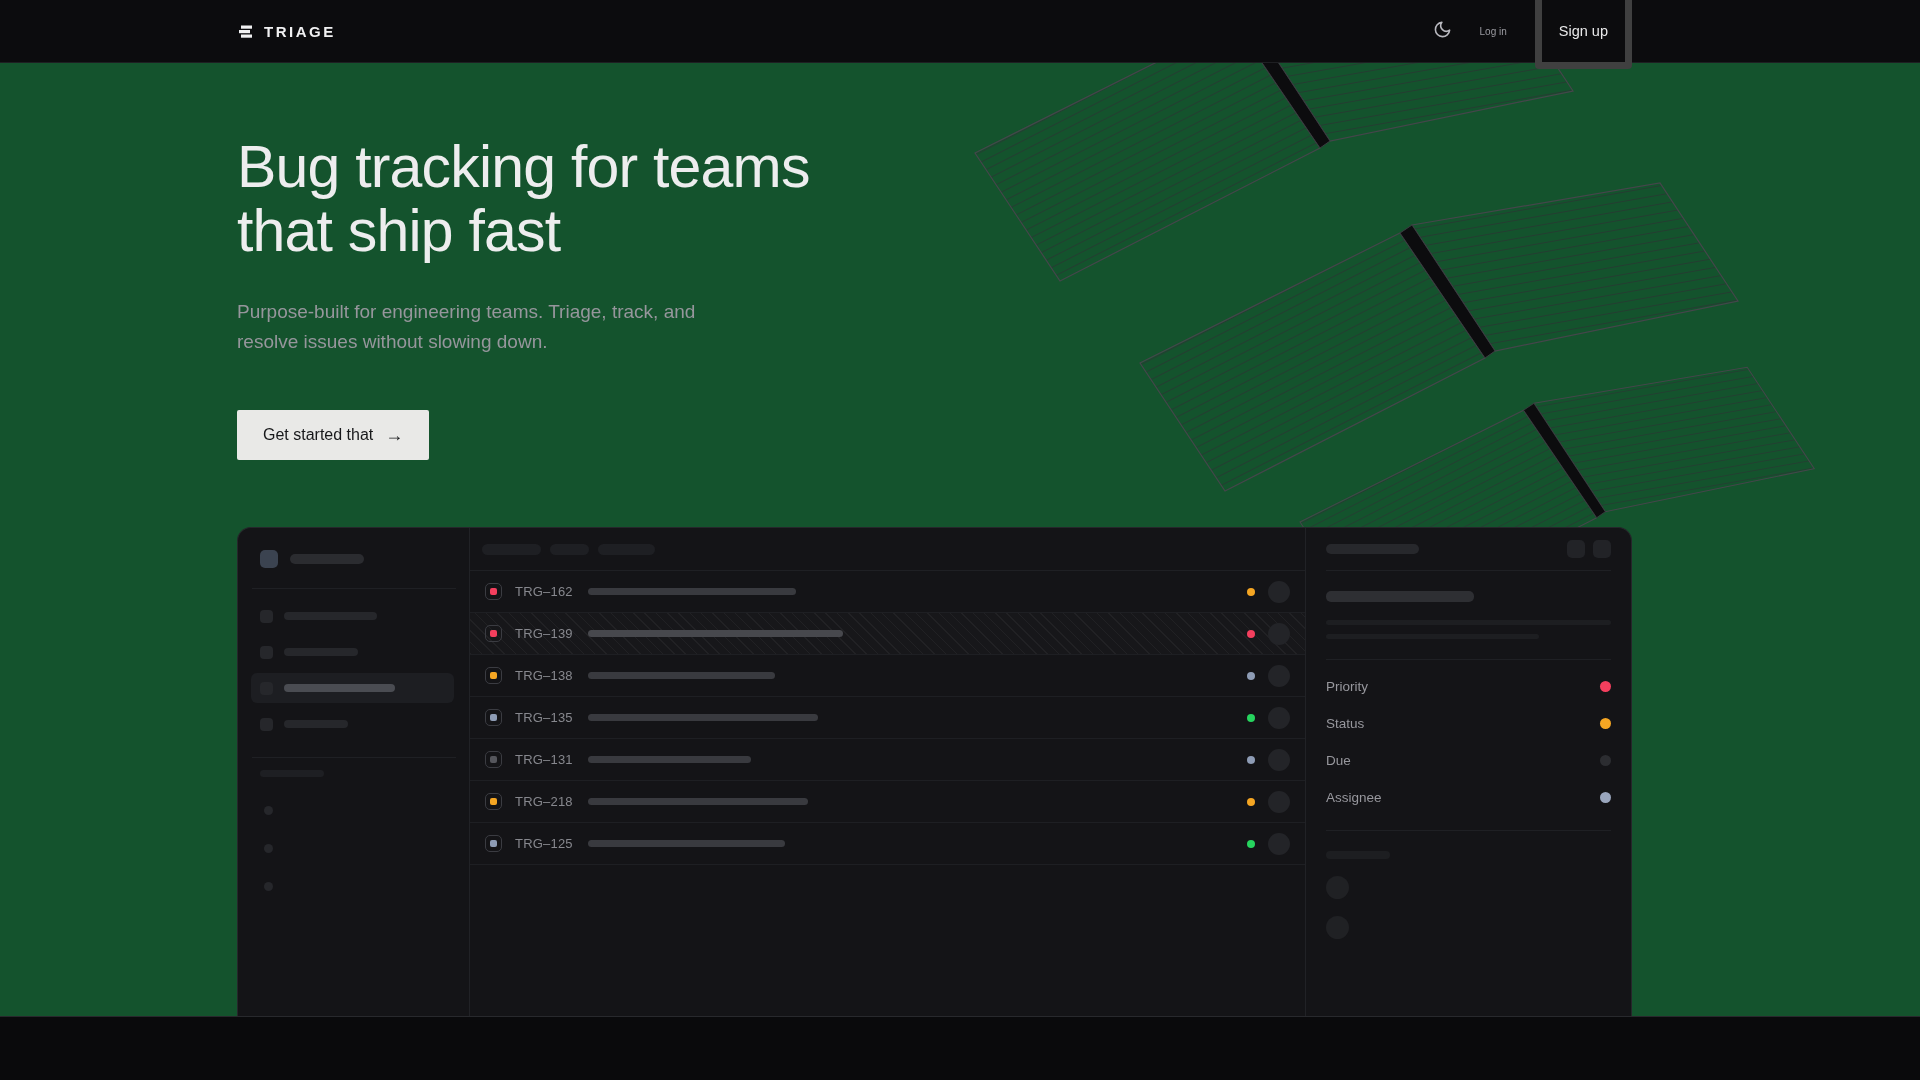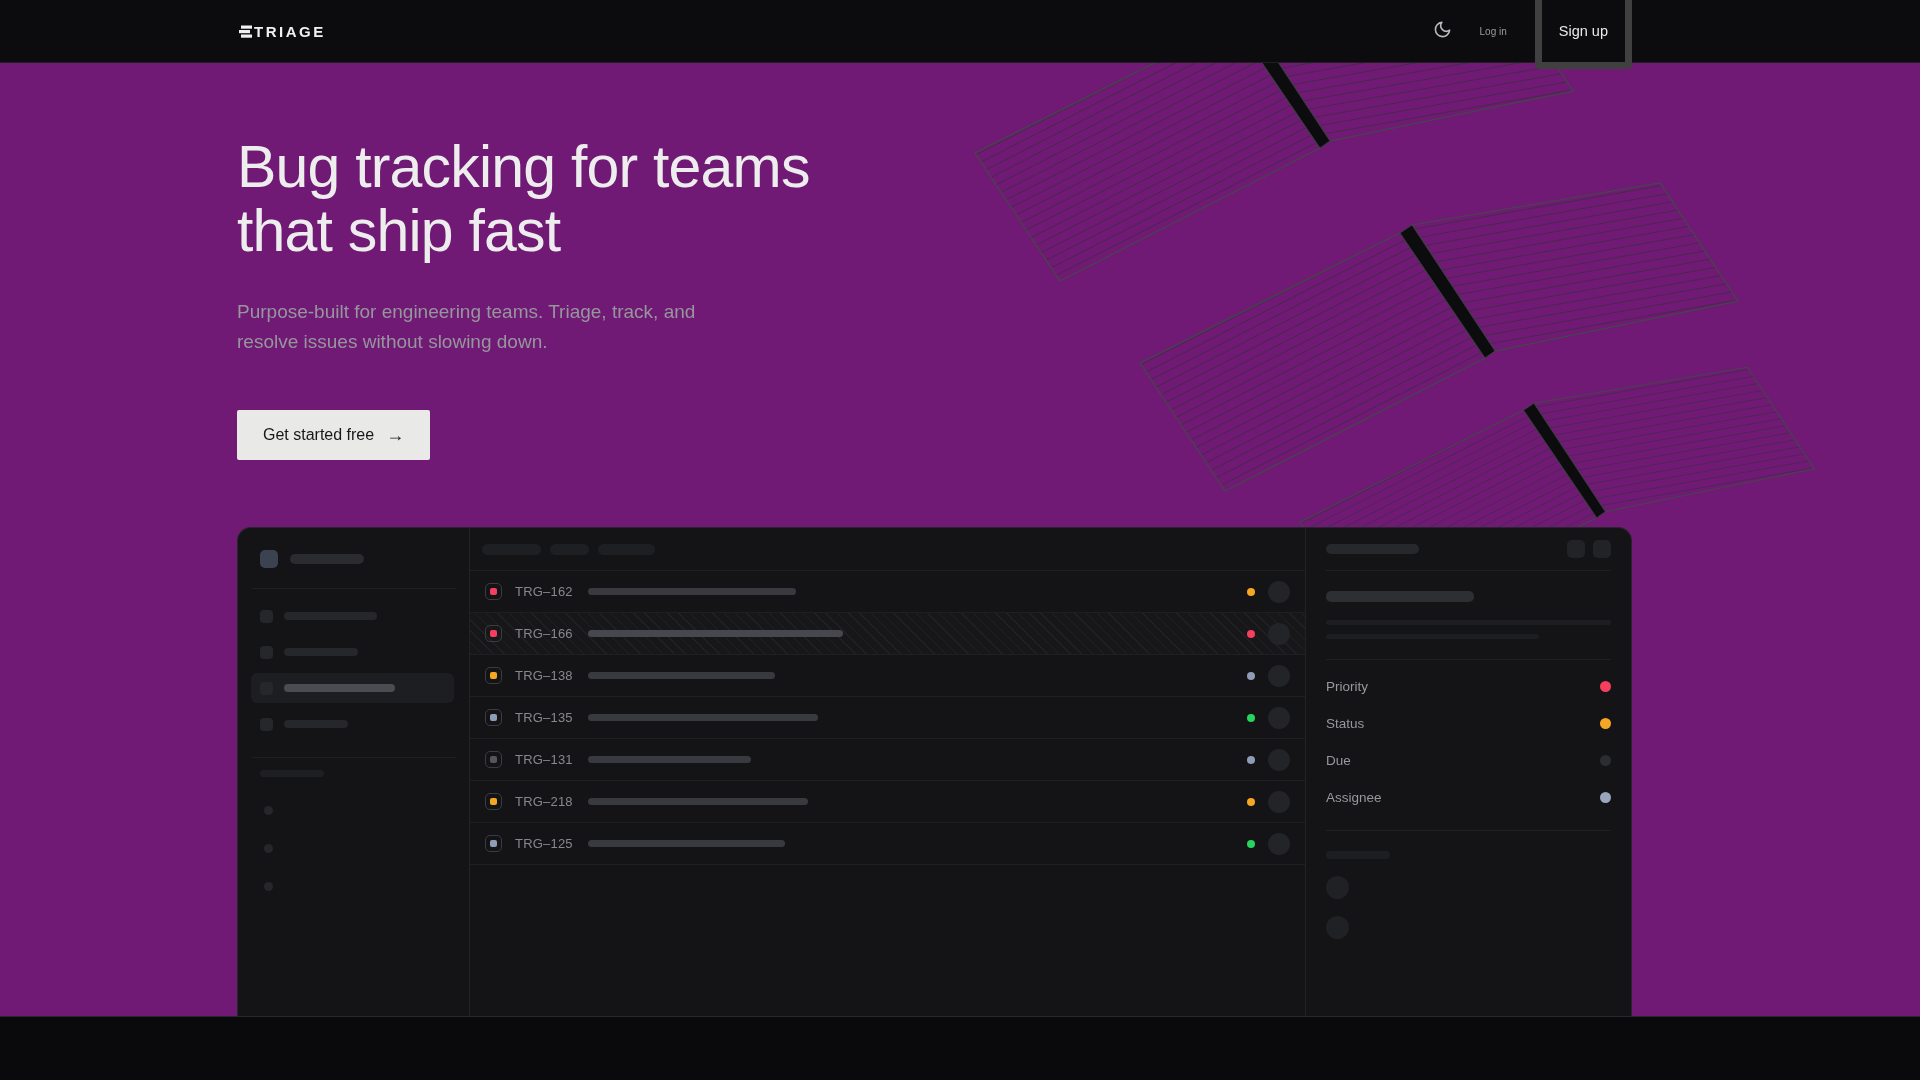--- a/index.html
+++ b/index.html
@@ -16,40 +16,40 @@
     height:63px;
     border-bottom:1px solid #1e1f22;
     position:relative;
     z-index:5;
     background:#0c0c0e;
   }
   .topnav-inner {
     position:absolute; left:237px; right:288px; top:0; bottom:0;
     display:flex; align-items:center; justify-content:space-between;
   }
-  .brand { display:flex; align-items:center; cursor:pointer; }
+  .brand { display:flex; align-items:center; gap:10px; cursor:pointer; }
   .brand svg { display:block; }
   .brand-name {
     font-size:15px; font-weight:700; letter-spacing:2.5px; color:#f1f1f2;
   }
   .nav-right { display:flex; align-items:center; gap:28px; }
   .theme-toggle { background:none; border:none; cursor:pointer; display:flex; align-items:center; }
   .login-link {
     background:none; border:none; color:#9b9ba1; font-size:10px; cursor:pointer;
     font-family:"Liberation Sans", sans-serif;
   }
   .signup-btn {
     background:transparent; color:#e9e9ea; font-size:14.5px;
     border:7px solid #404040; border-radius:4px; padding:23px 17px; cursor:pointer;
     font-family:Liberation Sans, sans-serif;
   }
 
   
   .main {
-    position:relative; height:953px; overflow:hidden; background:#701a75;
+    position:relative; height:953px; overflow:hidden; background:#14532d;
   }
   .wireframes {
     position:absolute; top:0; left:900px; width:1020px; height:700px;
     pointer-events:none;
   }
   .hero-inner { position:relative; padding:72px 0 0 237px; z-index:2; }
   .hero-heading {
     font-size:59px; line-height:1.09; font-weight:500; letter-spacing:-0.8px;
     color:#ededee;
   }
@@ -181,21 +181,21 @@
     <use href="#slab" transform="translate(400,330) scale(0.86)"></use>
   </svg>
 
   <div class="hero-inner">
     <h1 class="hero-heading">
       <span style="display:block">Bug tracking for teams</span>
       <span style="display:block">that ship fast</span>
     </h1>
     <p class="hero-subtitle">Purpose-built for engineering teams. Triage, track, and resolve issues without slowing down.</p>
     <button class="cta-btn">
-      <span>Get started free</span>
+      <span>Get started that</span>
       <span class="cta-arrow">→</span>
     </button>
   </div>
 
   <div class="mockup">
 
     <div class="m-col m-sidebar">
       <div class="ws-row">
         <div class="ws-avatar"></div>
         <div class="skel" style="width:74px;height:10px"></div>
@@ -238,21 +238,21 @@
     <span class="issue-id">TRG–162</span>
     <div class="title-bar" style="width: 208px;"></div>
     <div class="row-spacer"></div>
     <div class="status-dot" style="background: rgb(245, 166, 35);"></div>
     <div class="row-avatar"></div>
   </div>
           <div class="issue-row selected">
     <div class="type-icon">
               <i style="background: rgb(244, 63, 94);"></i>
             </div>
-    <span class="issue-id">TRG–166</span>
+    <span class="issue-id">TRG–139</span>
     <div class="title-bar" style="width: 255px;"></div>
     <div class="row-spacer"></div>
     <div class="status-dot" style="background: rgb(244, 63, 94);"></div>
     <div class="row-avatar"></div>
   </div>
           <div class="issue-row">
     <div class="type-icon">
               <i style="background: rgb(245, 166, 35);"></i>
             </div>
     <span class="issue-id">TRG–138</span>

